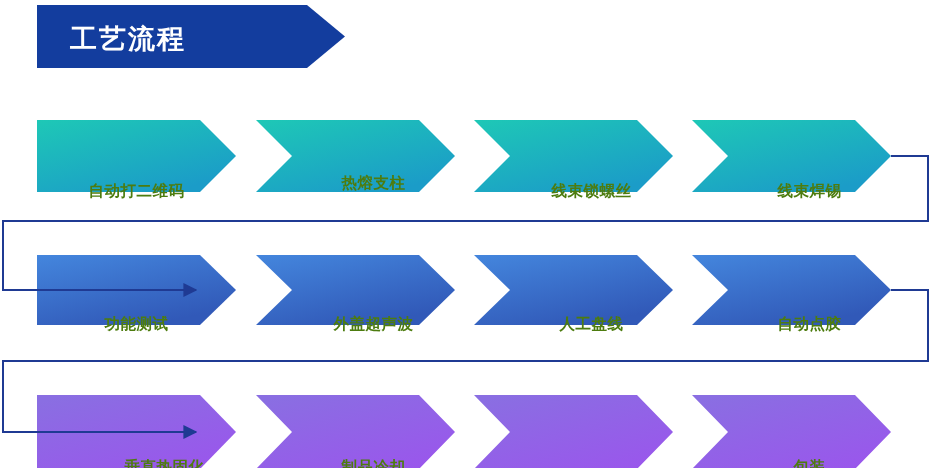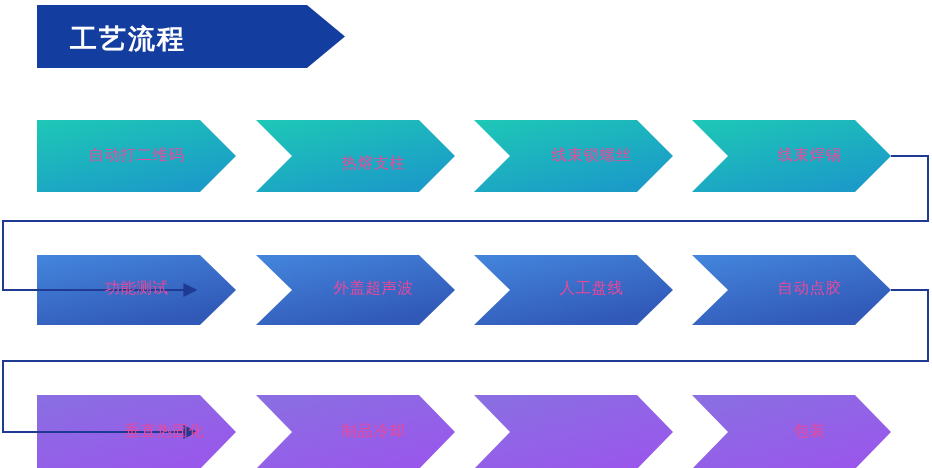--- a/index.html
+++ b/index.html
@@ -40,30 +40,31 @@
     justify-content: flex-start;
     color: #ffffff;
     font-size: 27px;
     font-weight: bold;
     letter-spacing: 2px;
     line-height: 1;
     white-space: nowrap;
   }
   .step-label {
     position: absolute;
-    color: #ec4899;
+    color: #4d7c0f;
     font-size: 15.5px;
-    font-weight: normal;
+    font-weight: bold;
     white-space: nowrap;
     text-align: center;
     line-height: 1;
     display: flex;
     align-items: center;
     justify-content: center;
     letter-spacing: 0.5px;
+    margin-top: 36px;
   }
   .r1-label { height: 72px; }
   .r2-label { height: 68px; }
   .r3-label { height: 70px; }
 </style>
 </head>
 <body>
 
 <div id="stage">
 
@@ -104,21 +105,21 @@
     <polygon points="692,395 855,395 891,432 855,469 692,469 728,432" fill="url(#gradRow3)"></polygon>
 
     <path d="M 891 156 L 928 156 L 928 221 L 3 221 L 3 290 L 196 290" fill="none" stroke="#1f3a93" stroke-width="2" marker-end="url(#arrowHead)"></path>
 
     <path d="M 891 290 L 928 290 L 928 361 L 3 361 L 3 432 L 196 432" fill="none" stroke="#1f3a93" stroke-width="2" marker-end="url(#arrowHead)"></path>
   </svg>
 
   <div class="banner-text">工艺流程</div>
 
   <div class="step-label r1-label" style="left:37px; top:120px; width:199px;">自动打二维码</div>
-  <div class="step-label r1-label" style="left:292px; top:128px; width:163px;">热熔支柱</div>
+  <div class="step-label r1-label" style="left:292px; top:112px; width:163px;">热熔支柱</div>
   <div class="step-label r1-label" style="left:510px; top:120px; width:163px;">线束锁螺丝</div>
   <div class="step-label r1-label" style="left:728px; top:120px; width:163px;">线束焊锡</div>
 
   <div class="step-label r2-label" style="left:37px; top:255px; width:199px;">功能测试</div>
   <div class="step-label r2-label" style="left:292px; top:255px; width:163px;">外盖超声波</div>
   <div class="step-label r2-label" style="left:510px; top:255px; width:163px;">人工盘线</div>
   <div class="step-label r2-label" style="left:728px; top:255px; width:163px;">自动点胶</div>
 
   <div class="step-label r3-label" style="left:37px; top:397px; width:199px;padding-left:28px;">垂直热固化</div>
   <div class="step-label r3-label" style="left:292px; top:397px; width:163px;text-align:center;">制品冷却</div>

